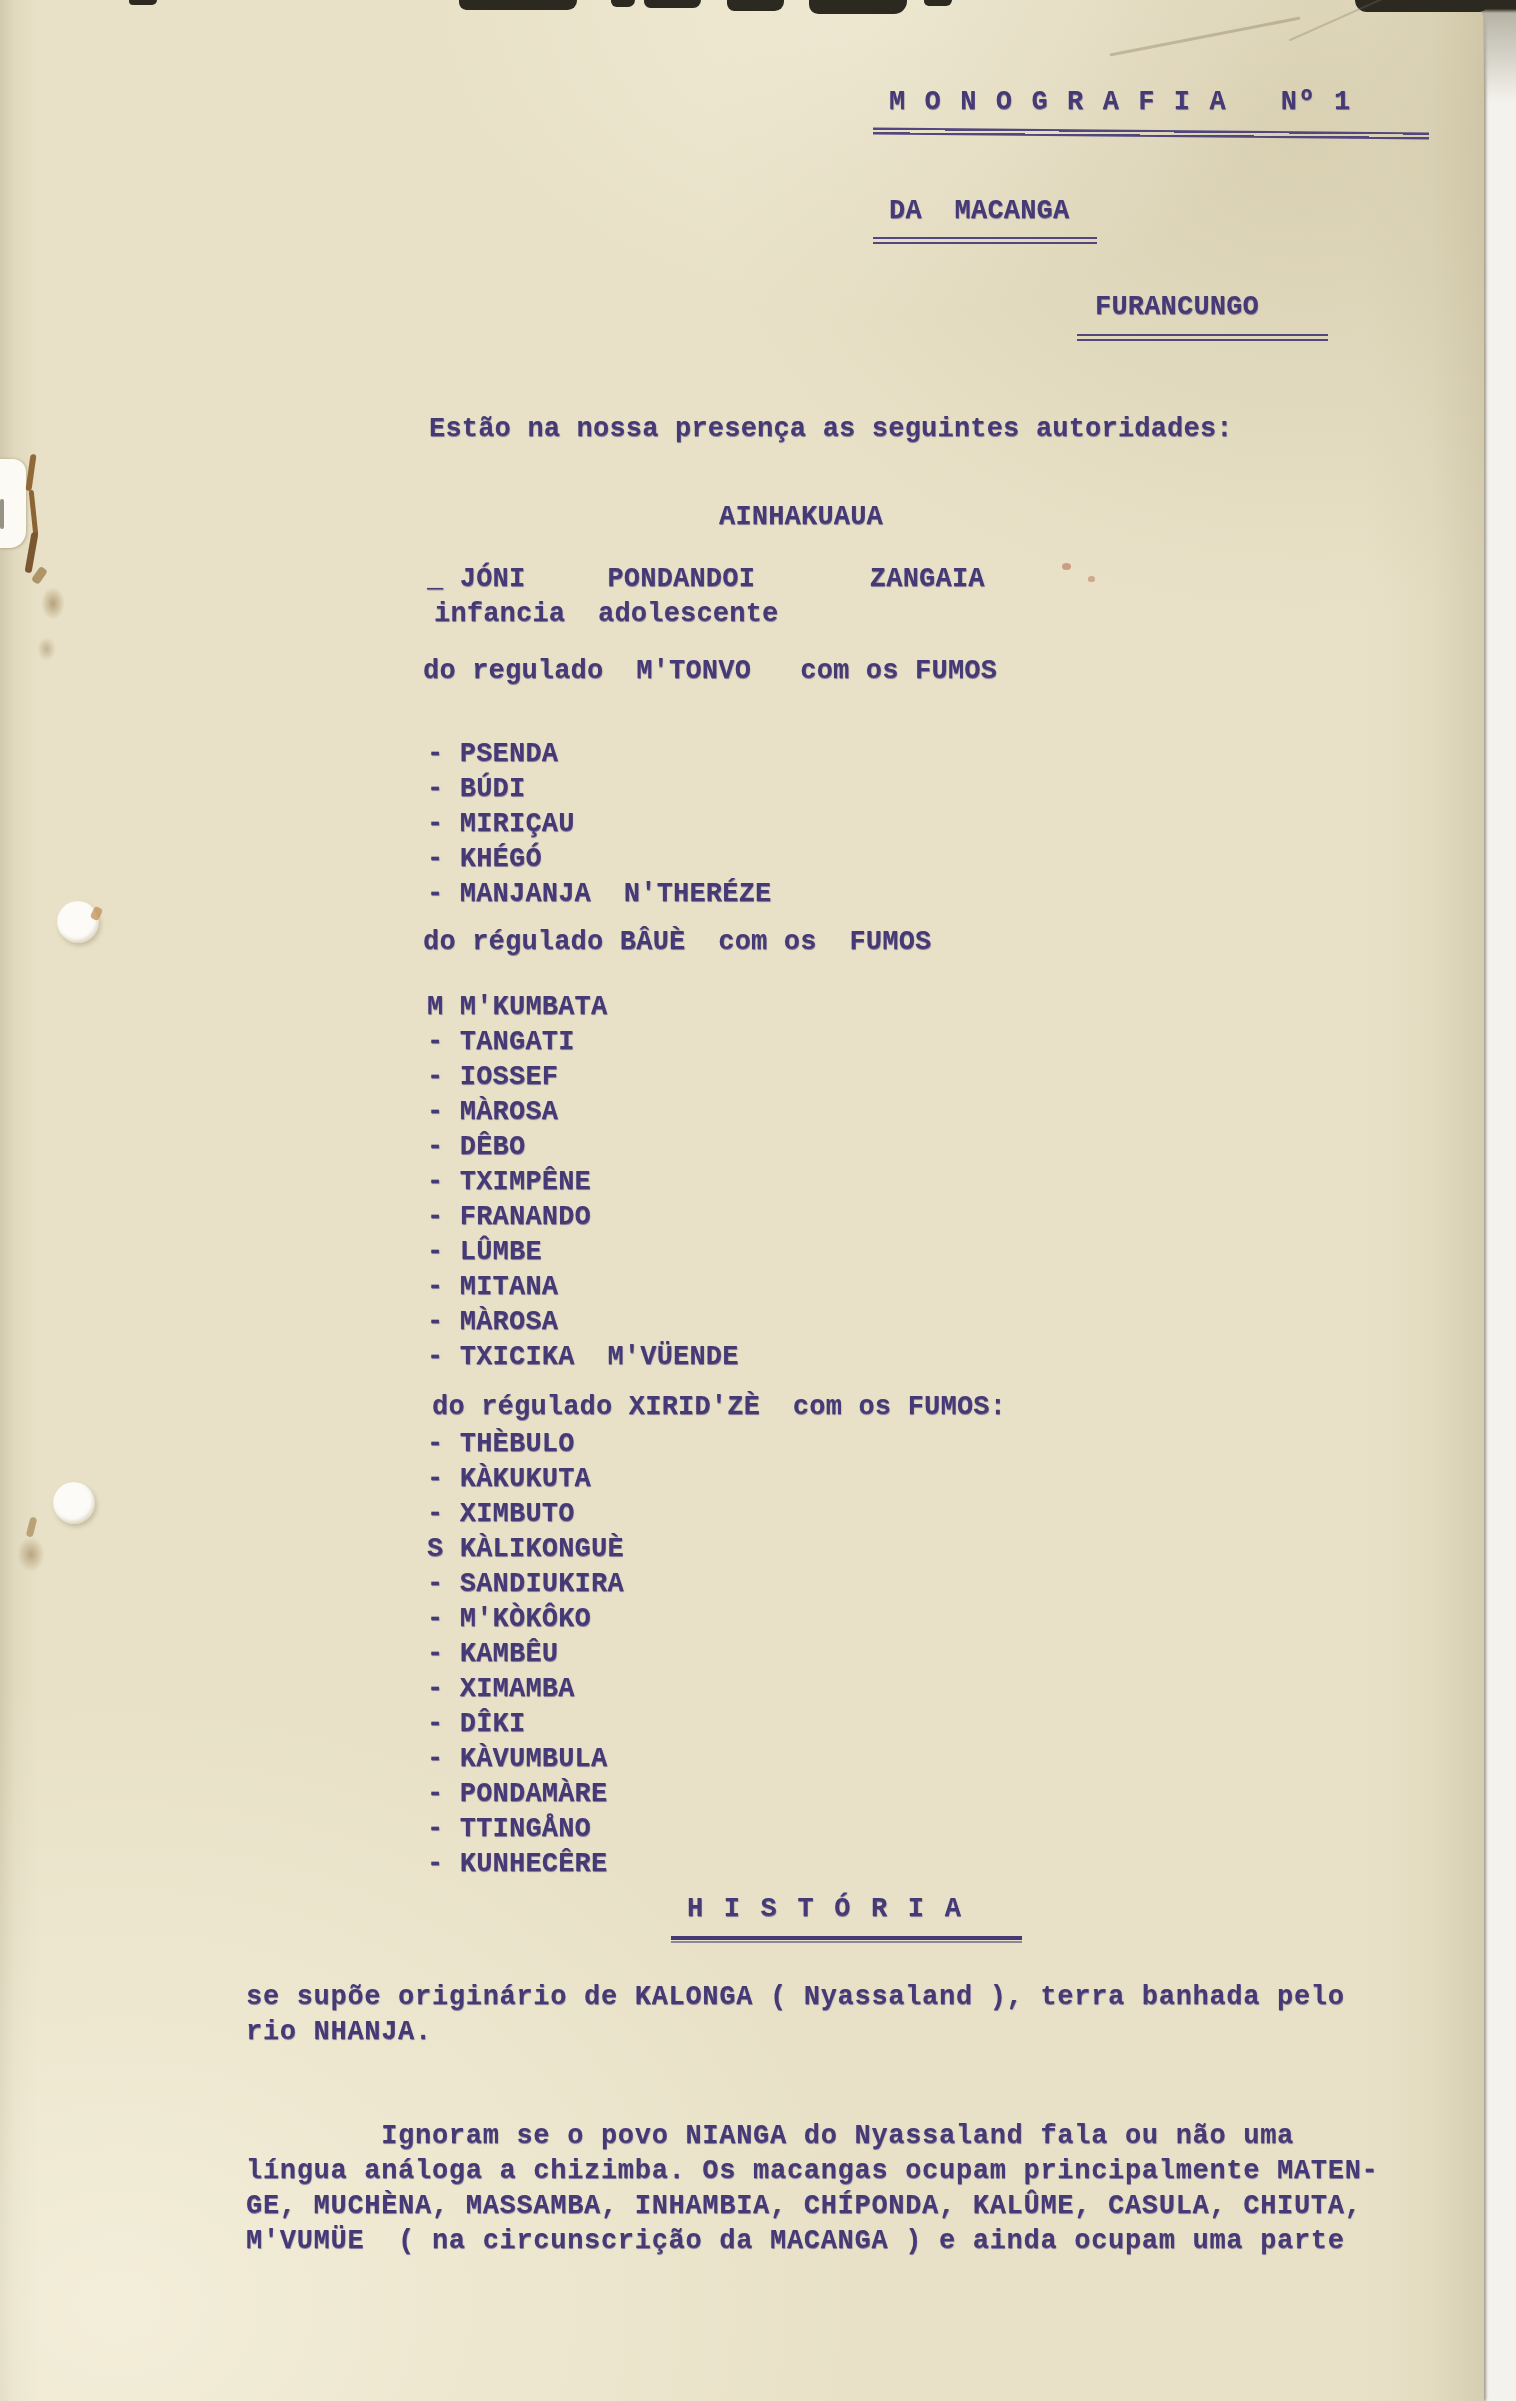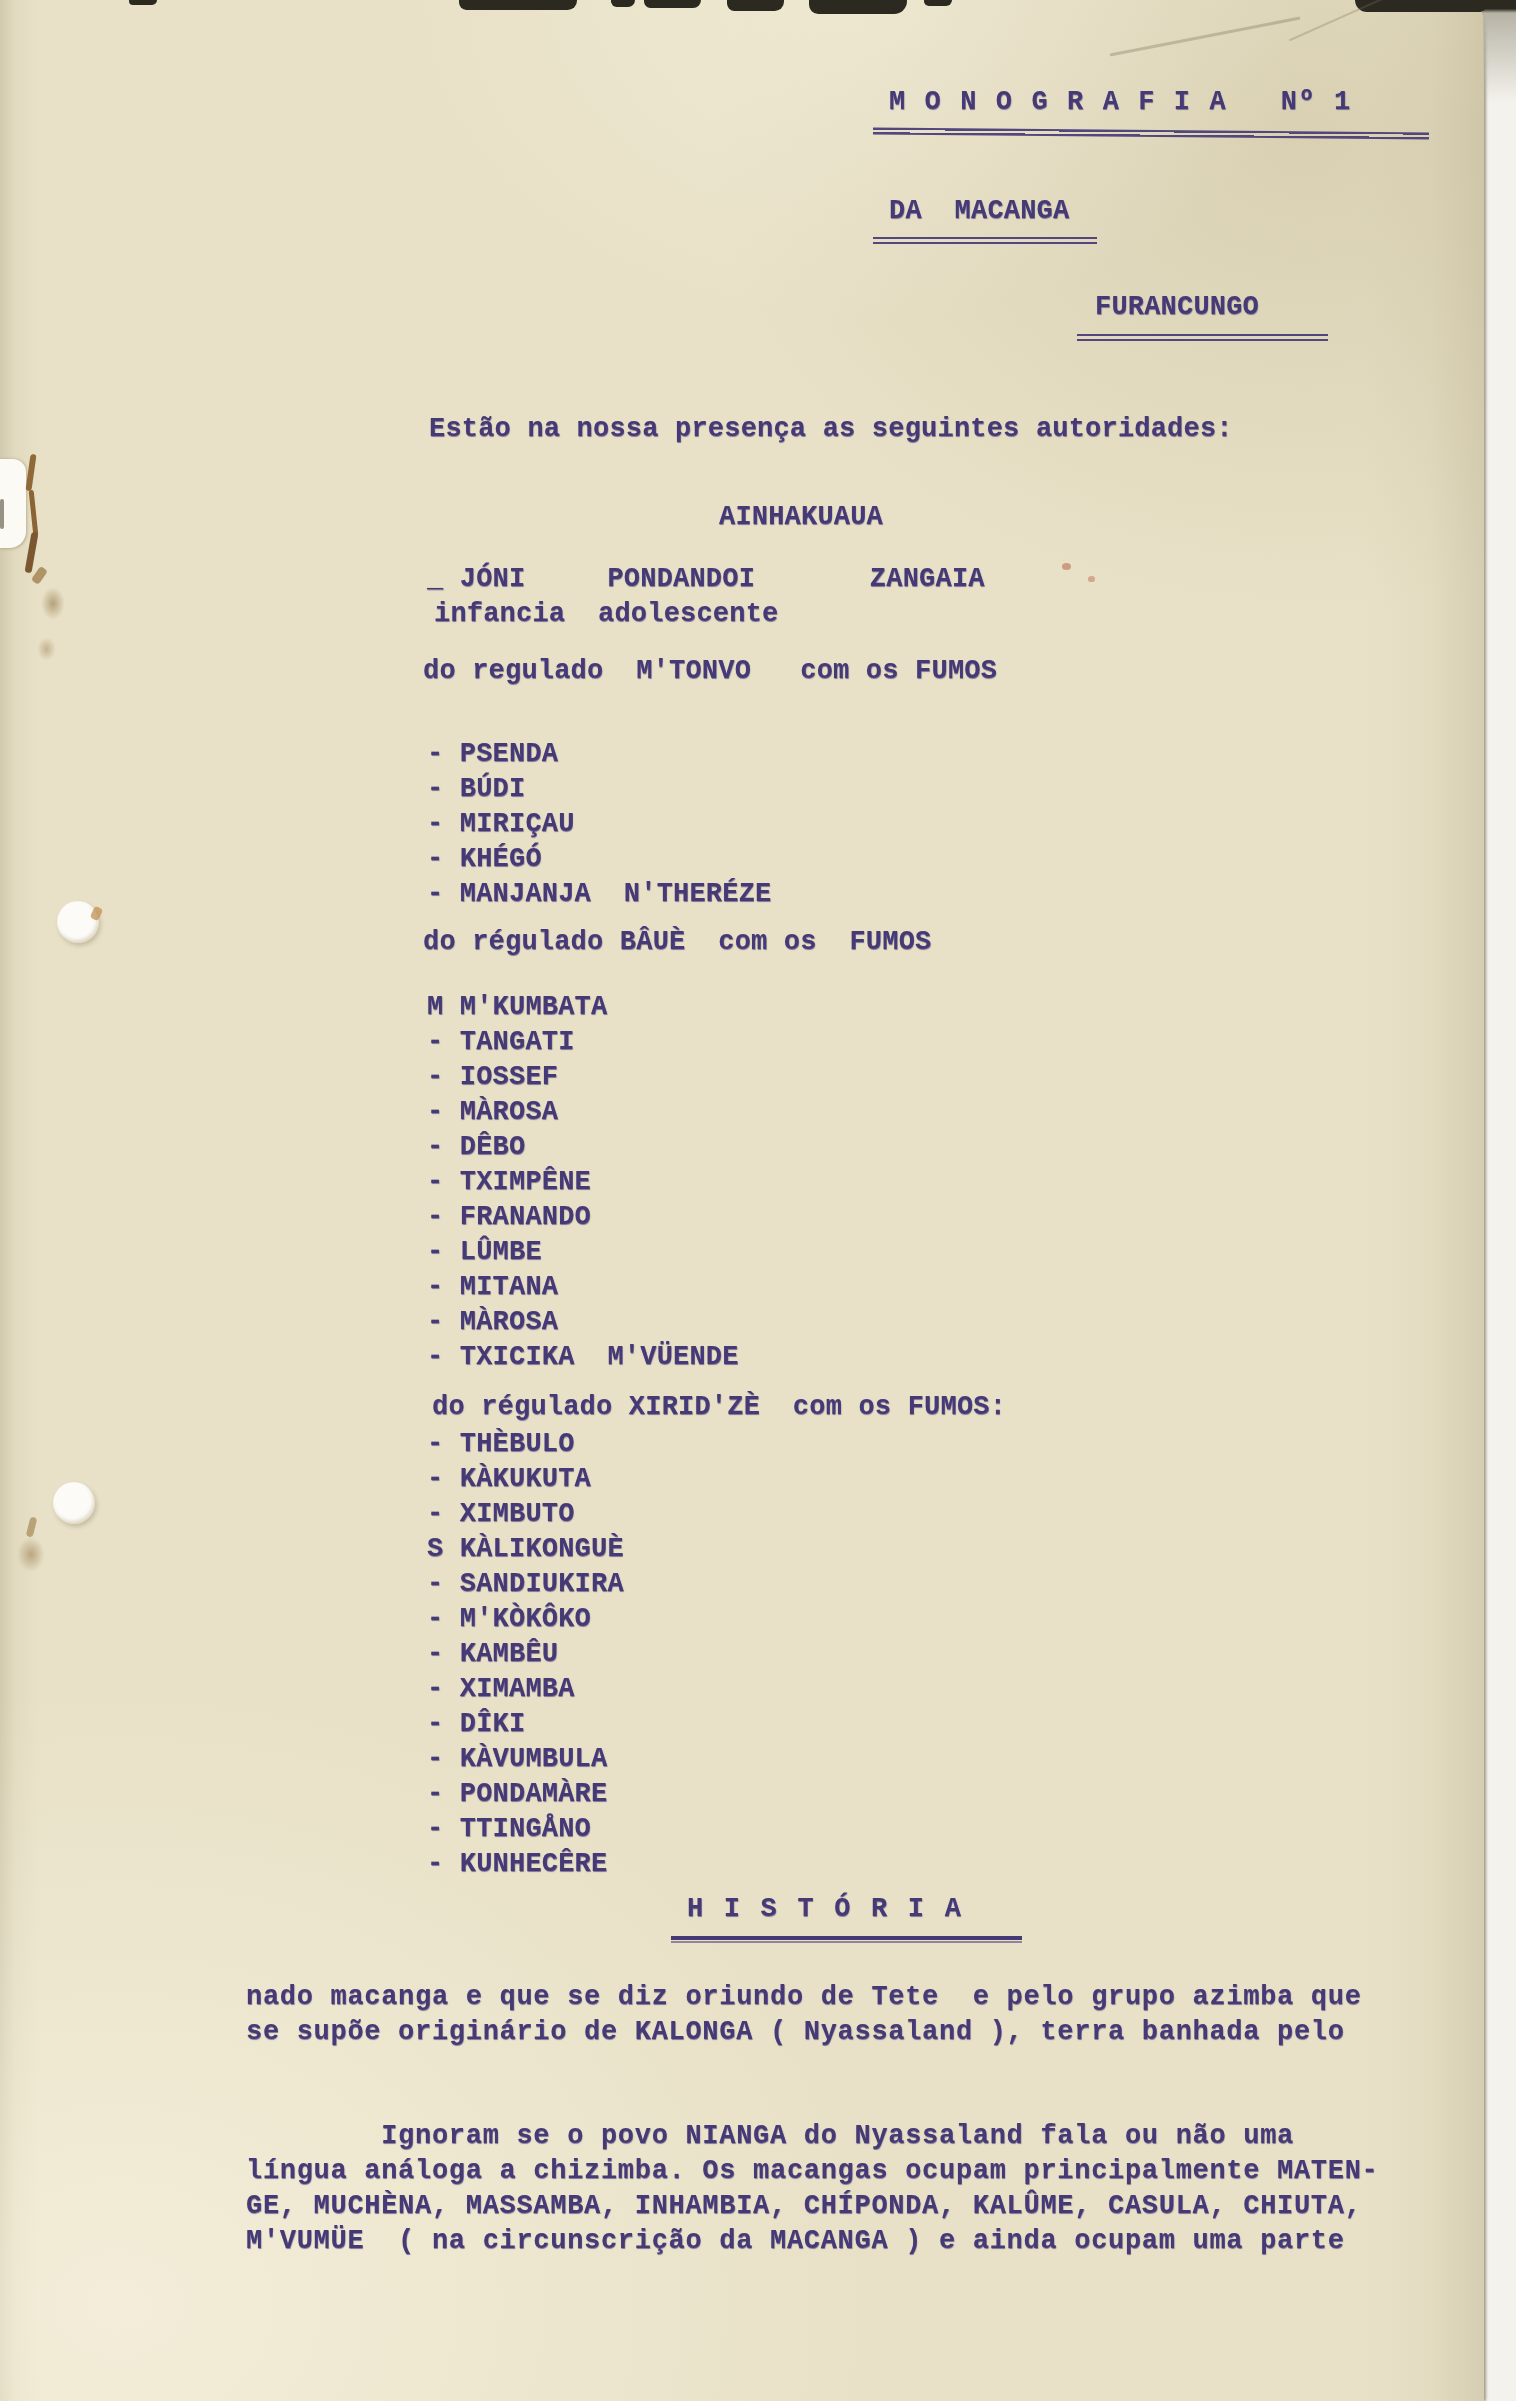--- a/index.html
+++ b/index.html
@@ -100,15 +100,15 @@
 
 <div class="t" style="left:423px;top:925px">do régulado BÂUÈ  com os  FUMOS</div>
 <div class="t" style="left:427px;top:990px"><div class="li">M M'KUMBATA</div><div class="li">- TANGATI</div><div class="li">- IOSSEF</div><div class="li">- MÀROSA</div><div class="li">- DÊBO</div><div class="li">- TXIMPÊNE</div><div class="li">- FRANANDO</div><div class="li">- LÛMBE</div><div class="li">- MITANA</div><div class="li">- MÀROSA</div><div class="li">- TXICIKA  M'VÜENDE</div></div>
 
 <div class="t" style="left:432px;top:1390px">do régulado XIRID'ZÈ  com os FUMOS:</div>
 <div class="t" style="left:427px;top:1427px"><div class="li">- THÈBULO</div><div class="li">- KÀKUKUTA</div><div class="li">- XIMBUTO</div><div class="li">S KÀLIKONGUÈ</div><div class="li">- SANDIUKIRA</div><div class="li">- M'KÒKÔKO</div><div class="li">- KAMBÊU</div><div class="li">- XIMAMBA</div><div class="li">- DÎKI</div><div class="li">- KÀVUMBULA</div><div class="li">- PONDAMÀRE</div><div class="li">- TTINGÅNO</div><div class="li">- KUNHECÊRE</div></div>
 
 <div class="t" style="left:687px;top:1892px;letter-spacing:2.2px">H I S T Ó R I A</div>
 <div class="ul-heavy" style="left:671px;top:1936px;width:351px"></div>
 
-<div class="t" style="left:246px;top:1980px;letter-spacing:0.7px"><div class="li">nado macanga e que se diz oriundo de Tete  e pelo grupo azimba que</div><div class="li">se supõe originário de KALONGA ( Nyassaland ), terra banhada pelo</div></div>
+<div class="t" style="left:246px;top:1980px;letter-spacing:0.7px"><div class="li">se supõe originário de KALONGA ( Nyassaland ), terra banhada pelo</div><div class="li">rio NHANJA.</div></div>
 <div class="t" style="left:246px;top:2119px;letter-spacing:0.7px"><div class="li">        Ignoram se o povo NIANGA do Nyassaland fala ou não uma</div><div class="li">língua análoga a chizimba. Os macangas ocupam principalmente MATEN-</div><div class="li">GE, MUCHÈNA, MASSAMBA, INHAMBIA, CHÍPONDA, KALÛME, CASULA, CHIUTA,</div><div class="li">M'VUMÜE  ( na circunscrição da MACANGA ) e ainda ocupam uma parte</div></div>
 
 
 </body></html>

